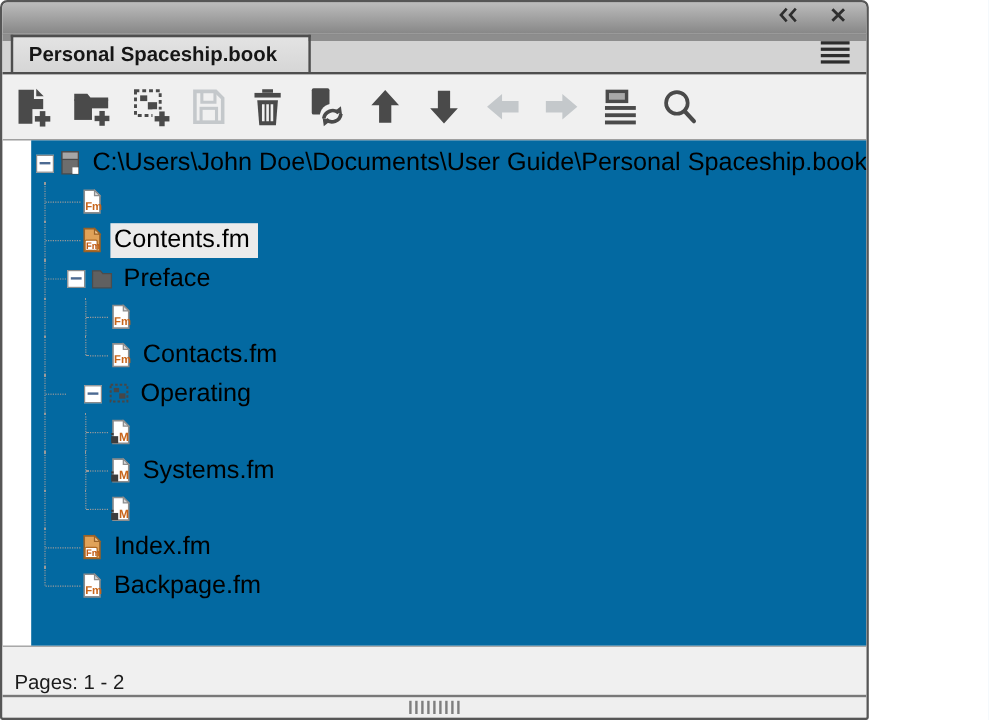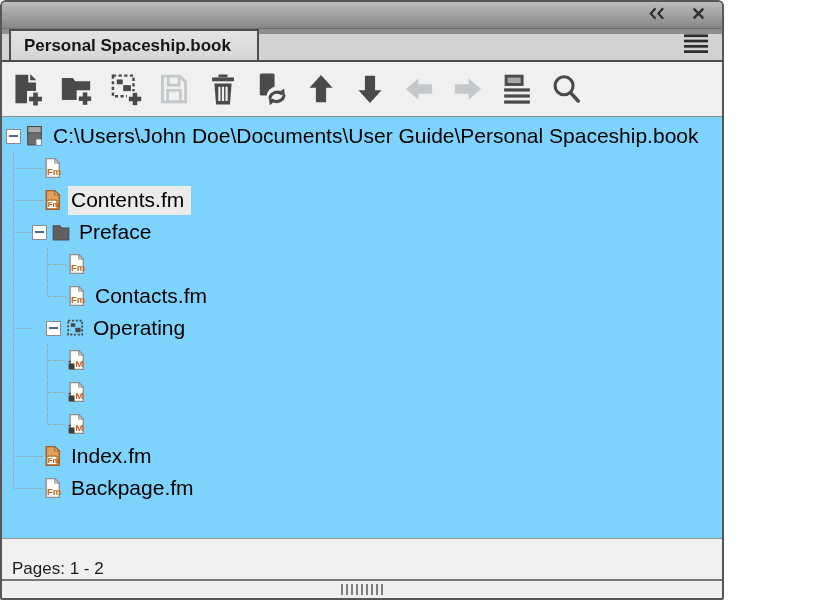--- a/index.html
+++ b/index.html
@@ -22,21 +22,21 @@
     font-weight:bold;font-size:17px;color:#161616;white-space:nowrap;}
   .panelmenu{position:absolute;right:12px;top:50%;transform:translateY(-46%);width:28px;height:22px;
     display:flex;align-items:center;justify-content:center;color:#2d2d2d;}
   
   .toolbar{height:54px;flex:none;background:#f0f0f0;border-bottom:1px solid #8d8d8d;
     display:flex;align-items:center;padding-left:7px;gap:13px;}
   .tbtn{width:36px;height:40px;flex:none;display:flex;align-items:center;justify-content:center;color:#4a4a4a;}
   .tbtn.disabled{color:#c4c8cb;}
   .tbtn svg{display:block;}
   
-  .tree{flex:1;background:#7dd3fc;padding-top:3px;overflow:hidden;position:relative;}
+  .tree{flex:1;background:#0369a1;padding-top:3px;overflow:hidden;position:relative;margin-left:24px;}
   .trow{height:32px;display:flex;align-items:center;position:relative;font-size:21px;color:#000;box-sizing:border-box;}
   .guide{position:absolute;pointer-events:none;}
   .gv{border-left:1px dotted #9a9a9a;width:0;top:0;bottom:0;}
   .gv.half{bottom:50%;}
   .gh{border-top:1px dotted #9a9a9a;height:0;top:50%;}
   .expander{width:13px;height:13px;flex:none;background:#fff;border:1px solid #8b8b8b;
     position:relative;margin-right:5px;box-sizing:content-box;}
   .expander::after{content:"";position:absolute;left:2px;right:2px;top:5.5px;height:2px;background:#4c6a92;}
   .ticon{flex:none;margin-right:6px;display:flex;align-items:center;}
   .tlabel{padding:2px 7px 3px 3px;white-space:nowrap;}
@@ -308,20 +308,21 @@
         <div class="guide gh" style="left: 46px; width: 18px;"></div>
         <span class="ticon">
           <svg width="18" height="22" viewBox="0 0 17 21">
             <path d="M2 1.5h8.2l4.3 4.3v13.7H2z" fill="#ffffff" stroke="#8d8d8d" stroke-width="1.3"></path>
             <path d="M10.2 1.5l4.3 4.3h-4.3z" fill="#d9d9d9" stroke="#8d8d8d" stroke-width="1"></path>
             <text x="6.8" y="17.6" font-size="9.5" font-weight="bold" fill="#c8651b" font-family="Liberation Sans,sans-serif">M</text>
             <rect x="0.5" y="13.8" width="5.6" height="5.6" fill="#3d3d3d"></rect>
             <rect x="0.5" y="11.3" width="2" height="1.6" fill="#3d3d3d"></rect>
           </svg>
         </span>
+        <span class="tlabel">Systems.fm</span>
       </div>
       <div class="trow" style="padding-left: 66px;">
         <div class="guide gv" style="left: 11px;"></div>
         <div class="guide gv half" style="left: 45px;"></div>
         <div class="guide gh" style="left: 46px; width: 18px;"></div>
         <span class="ticon">
           <svg width="18" height="22" viewBox="0 0 17 21">
             <path d="M2 1.5h8.2l4.3 4.3v13.7H2z" fill="#ffffff" stroke="#8d8d8d" stroke-width="1.3"></path>
             <path d="M10.2 1.5l4.3 4.3h-4.3z" fill="#d9d9d9" stroke="#8d8d8d" stroke-width="1"></path>
             <text x="6.8" y="17.6" font-size="9.5" font-weight="bold" fill="#c8651b" font-family="Liberation Sans,sans-serif">M</text>

